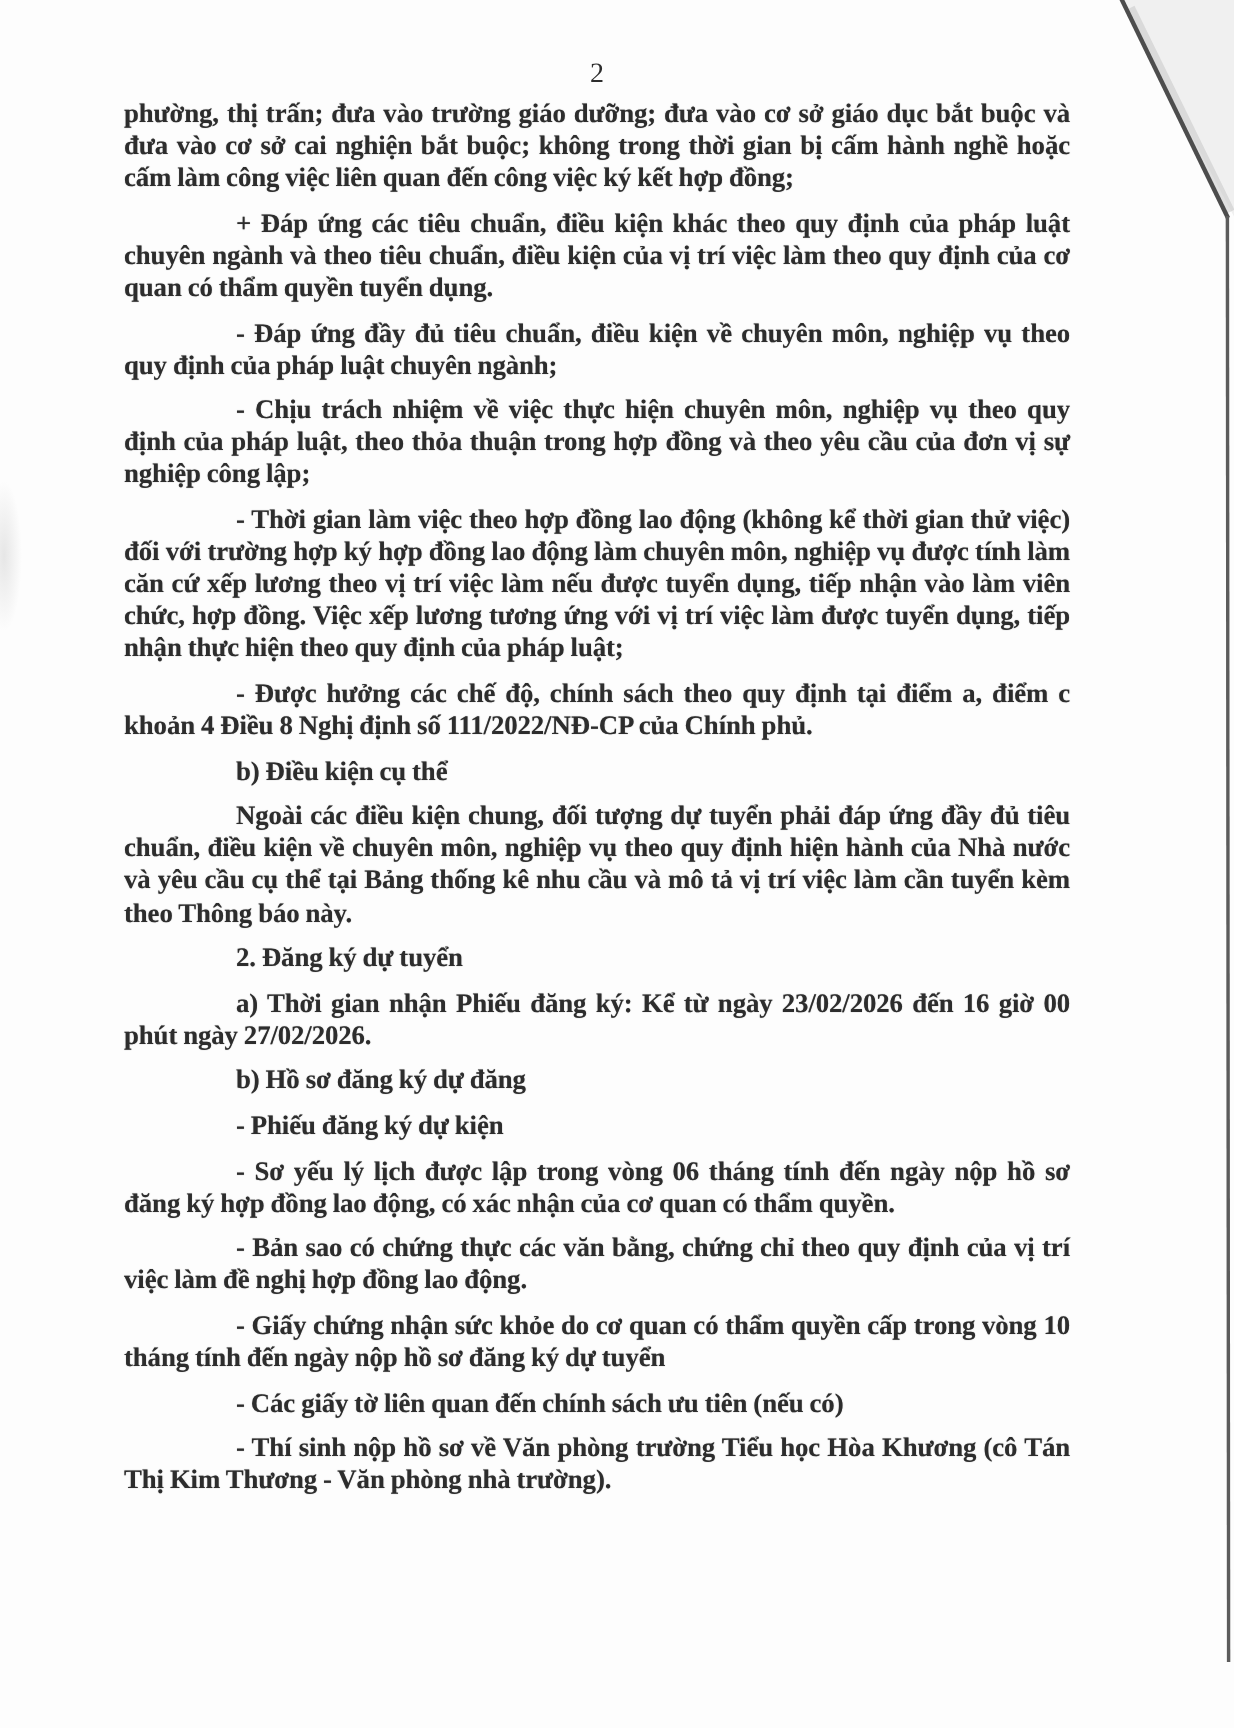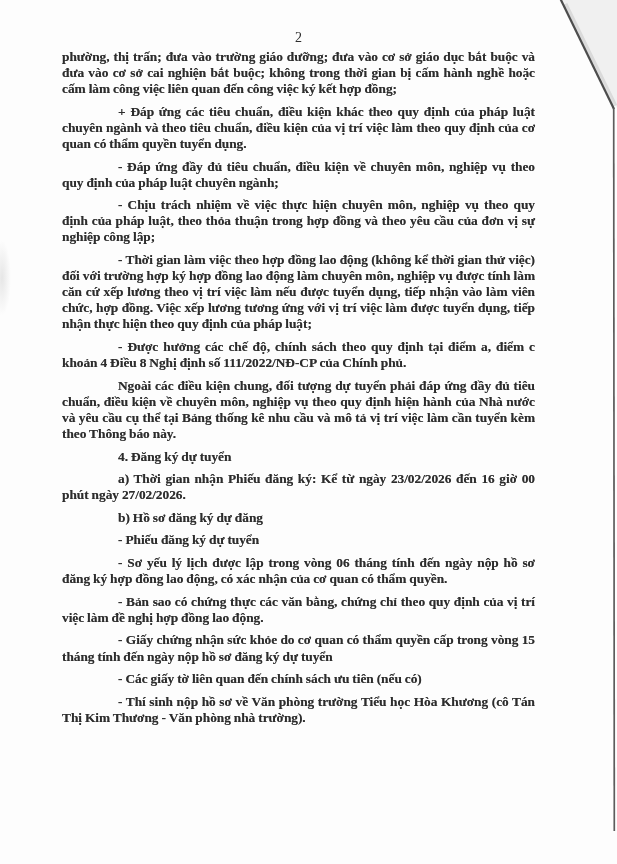--- a/index.html
+++ b/index.html
@@ -70,28 +70,29 @@
   <div class="page-number">2</div>
 
   <div class="content">
 
   <p class="flush">phường, thị trấn; đưa vào trường giáo dưỡng; đưa vào cơ sở giáo dục bắt buộc và đưa vào cơ sở cai nghiện bắt buộc; không trong thời gian bị cấm hành nghề hoặc cấm làm công việc liên quan đến công việc ký kết hợp đồng;</p>
       <p class="indent">+ Đáp ứng các tiêu chuẩn, điều kiện khác theo quy định của pháp luật chuyên ngành và theo tiêu chuẩn, điều kiện của vị trí việc làm theo quy định của cơ quan có thẩm quyền tuyển dụng.</p>
       <p class="indent">- Đáp ứng đầy đủ tiêu chuẩn, điều kiện về chuyên môn, nghiệp vụ theo quy định của pháp luật chuyên ngành;</p>
       <p class="indent">- Chịu trách nhiệm về việc thực hiện chuyên môn, nghiệp vụ theo quy định của pháp luật, theo thỏa thuận trong hợp đồng và theo yêu cầu của đơn vị sự nghiệp công lập;</p>
       <p class="indent">- Thời gian làm việc theo hợp đồng lao động (không kể thời gian thử việc) đối với trường hợp ký hợp đồng lao động làm chuyên môn, nghiệp vụ được tính làm căn cứ xếp lương theo vị trí việc làm nếu được tuyển dụng, tiếp nhận vào làm viên chức, hợp đồng. Việc xếp lương tương ứng với vị trí việc làm được tuyển dụng, tiếp nhận thực hiện theo quy định của pháp luật;</p>
       <p class="indent">- Được hưởng các chế độ, chính sách theo quy định tại điểm a, điểm c khoản 4 Điều 8 Nghị định số 111/2022/NĐ-CP của Chính phủ.</p>
+      <p class="indent">b) Điều kiện cụ thể</p>
       <p class="indent">Ngoài các điều kiện chung, đối tượng dự tuyển phải đáp ứng đầy đủ tiêu chuẩn, điều kiện về chuyên môn, nghiệp vụ theo quy định hiện hành của Nhà nước và yêu cầu cụ thể tại Bảng thống kê nhu cầu và mô tả vị trí việc làm cần tuyển kèm theo Thông báo này.</p>
-      <p class="indent">4. Đăng ký dự tuyển</p>
+      <p class="indent">2. Đăng ký dự tuyển</p>
       <p class="indent">a) Thời gian nhận Phiếu đăng ký: Kể từ ngày 23/02/2026 đến 16 giờ 00 phút ngày 27/02/2026.</p>
       <p class="indent">b) Hồ sơ đăng ký dự đăng</p>
-      <p class="indent">- Phiếu đăng ký dự tuyển</p>
+      <p class="indent">- Phiếu đăng ký dự kiện</p>
       <p class="indent">- Sơ yếu lý lịch được lập trong vòng 06 tháng tính đến ngày nộp hồ sơ đăng ký hợp đồng lao động, có xác nhận của cơ quan có thẩm quyền.</p>
       <p class="indent">- Bản sao có chứng thực các văn bằng, chứng chỉ theo quy định của vị trí việc làm đề nghị hợp đồng lao động.</p>
-      <p class="indent">- Giấy chứng nhận sức khỏe do cơ quan có thẩm quyền cấp trong vòng 15 tháng tính đến ngày nộp hồ sơ đăng ký dự tuyển</p>
+      <p class="indent">- Giấy chứng nhận sức khỏe do cơ quan có thẩm quyền cấp trong vòng 10 tháng tính đến ngày nộp hồ sơ đăng ký dự tuyển</p>
       <p class="indent">- Các giấy tờ liên quan đến chính sách ưu tiên (nếu có)</p>
       <p class="indent">- Thí sinh nộp hồ sơ về Văn phòng trường Tiểu học Hòa Khương (cô Tán Thị Kim Thương - Văn phòng nhà trường).</p>
     </div>
 
   <div class="smudge"></div>
 
   <svg class="artifacts" width="617" height="864" viewBox="0 0 617 864">
     <polygon points="559,-2 620,-2 620,114" fill="#f0f0f0"></polygon>
     <line x1="565" y1="4" x2="615" y2="106" stroke-width="5" opacity="0.55" stroke="#c9c9c9"></line>
     <line x1="560" y1="-2" x2="614" y2="109" stroke-width="2.2" stroke="#4d4d4d"></line>

